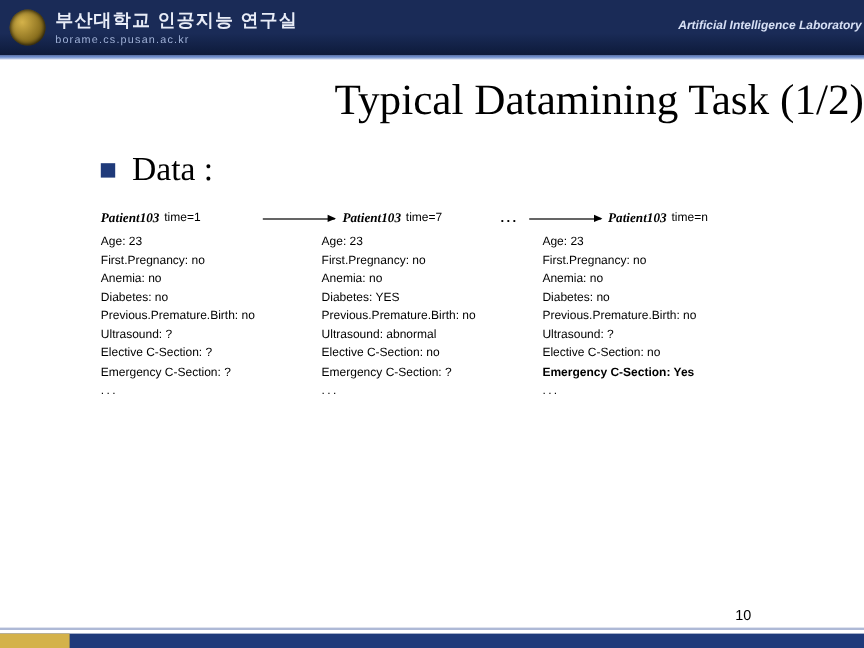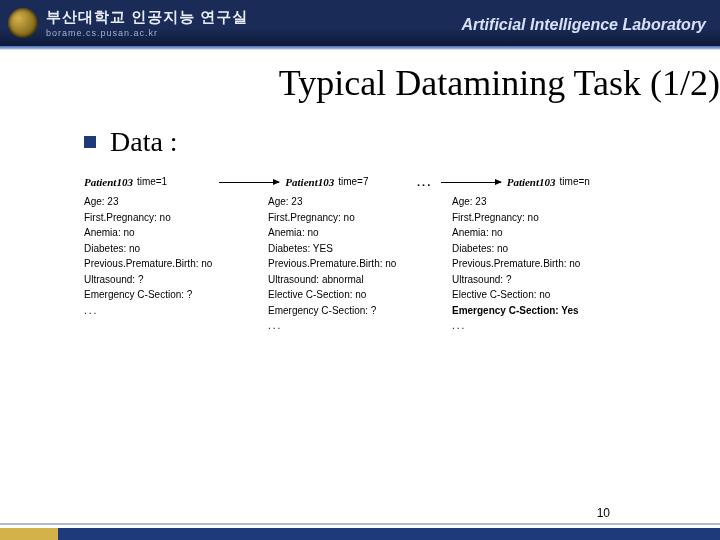--- a/index.html
+++ b/index.html
@@ -2,21 +2,21 @@
 <html><head>
 <meta charset="utf-8">
 <style>
   html,body{margin:0;padding:0;width:720px;height:540px;background:#fff;font-family:Arial,Helvetica,sans-serif;overflow:hidden}
   .slide{position:relative;width:720px;height:540px}
   
   .hdr{position:relative;height:46px;background:linear-gradient(to bottom,#1a2b57 0%,#1a2b57 60%,#0d1a3a 100%);color:#cfd9ef;font-size:10px}
   .hdr .logo{position:absolute;left:8px;top:8px;width:30px;height:30px;border-radius:50%;background:radial-gradient(circle at 35% 35%,#d4b24a 0%,#8a6f1e 60%,#3a2e0a 100%);box-shadow:0 0 4px #000 inset}
   .hdr .uni{position:absolute;left:46px;top:8px;font-size:15px;color:#e8ecf7;font-weight:bold;letter-spacing:1px}
   .hdr .url{position:absolute;left:46px;top:28px;font-size:9px;color:#9fb0d6;letter-spacing:1px}
-  .hdr .lab{position:absolute;right:14px;top:16px;font-size:16px;font-style:italic;color:#d7e0f5;font-weight:bold}
+  .hdr .lab{position:absolute;right:2px;top:16px;font-size:10px;font-style:italic;color:#d7e0f5;font-weight:bold}
   .hdr-line{height:4px;background:linear-gradient(to bottom,#4a6db8,#8fa8d8 60%,#fff)}
   
   .title{margin:12px 0 22px 0;text-align:right;font-family:"Times New Roman",serif;font-size:36px}
   
   .body{padding:0 84px}
   .bullet{display:flex;align-items:center;margin-bottom:18px}
   .bullet .sq{width:12px;height:12px;background:#1f3a7a;margin-right:14px}
   .bullet .txt{font-family:"Times New Roman",serif;font-size:28px}
   
   .timeline{display:flex;align-items:center;margin:6px 0 6px 0;font-size:10px}
@@ -29,21 +29,21 @@
   
   .records{display:flex;gap:0;margin-top:4px}
   .rec{flex:1;font-size:10px;line-height:1.55}
   .rec .ell{letter-spacing:2px}
   .bold{font-weight:bold}
   
   .ftr{position:absolute;left:0;bottom:0;width:100%}
   .ftr .thin{height:2px;background:#aeb9d6;margin-bottom:3px}
   .ftr .bar{height:12px;background:#1f3a7a;position:relative}
   .ftr .bar .y{position:absolute;left:0;top:0;bottom:0;width:58px;background:#d4b24a}
-  .pg{position:absolute;right:110px;bottom:20px;font-size:12px;font-family:Arial}
+  .pg{position:absolute;right:94px;bottom:20px;font-size:12px;font-family:Arial}
 </style>
 </head>
 <body>
 
 <div class="slide">
 
   <div class="hdr">
     <div class="logo"></div>
     <div class="uni">부산대학교 인공지능 연구실</div>
     <div class="url">borame.cs.pusan.ac.kr</div>
@@ -78,20 +78,21 @@
     </div>
 
     <div class="records">
       <div class="rec">
         <div class="row">Age: 23</div>
         <div class="row">First.Pregnancy: no</div>
         <div class="row">Anemia: no</div>
         <div class="row">Diabetes: no</div>
         <div class="row">Previous.Premature.Birth: no</div>
         <div class="row">Ultrasound: ?</div>
+        <div class="row">Elective C-Section: ?</div>
         <div class="row">Emergency C-Section: ?</div>
         <div class="row ell">...</div>
       </div>
       <div class="rec">
         <div class="row">Age: 23</div>
         <div class="row">First.Pregnancy: no</div>
         <div class="row">Anemia: no</div>
         <div class="row">Diabetes: YES</div>
         <div class="row">Previous.Premature.Birth: no</div>
         <div class="row">Ultrasound: abnormal</div>

